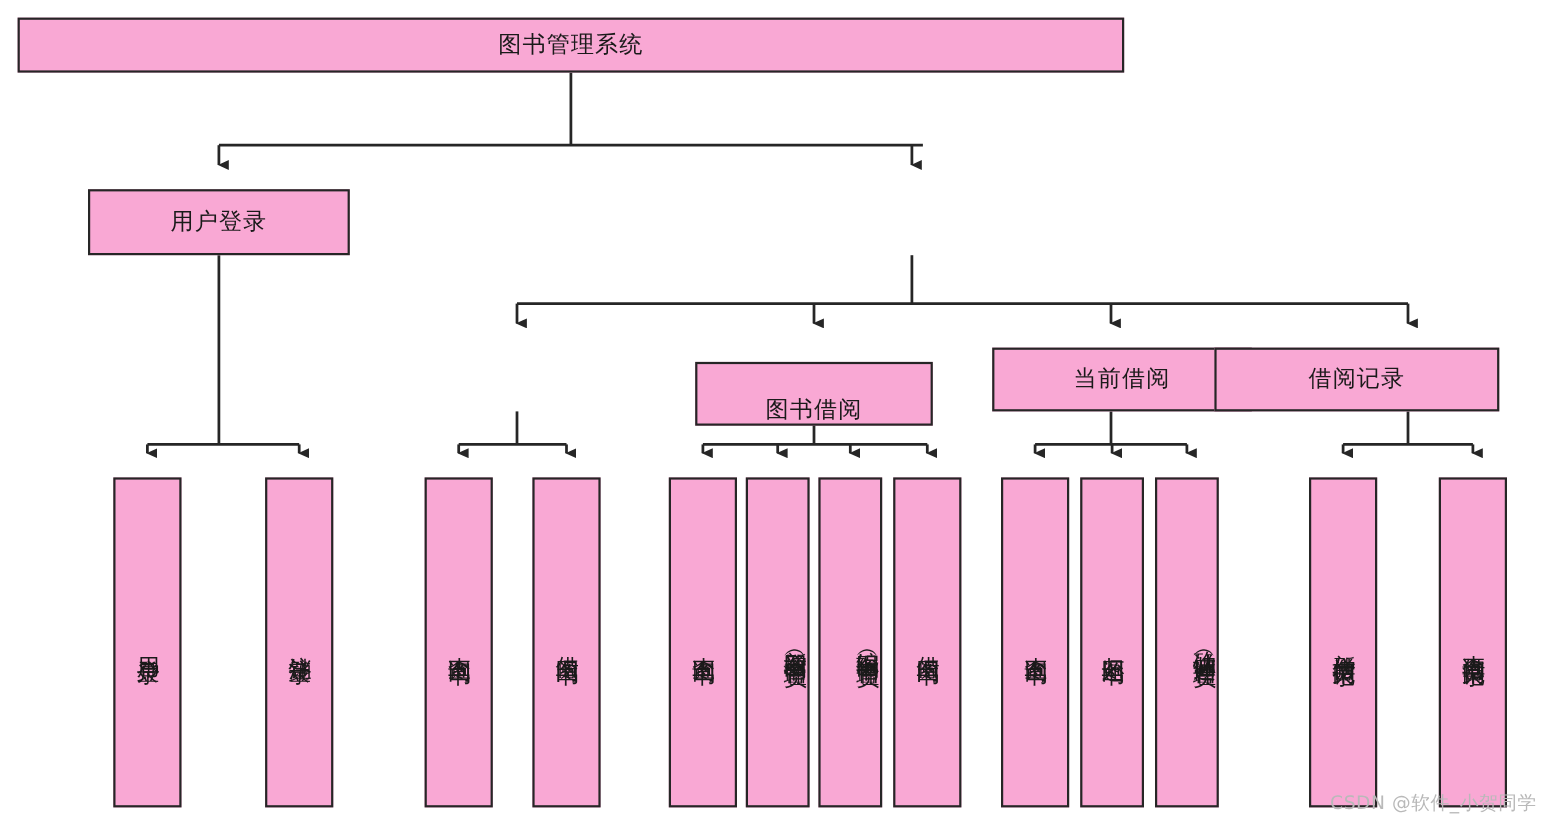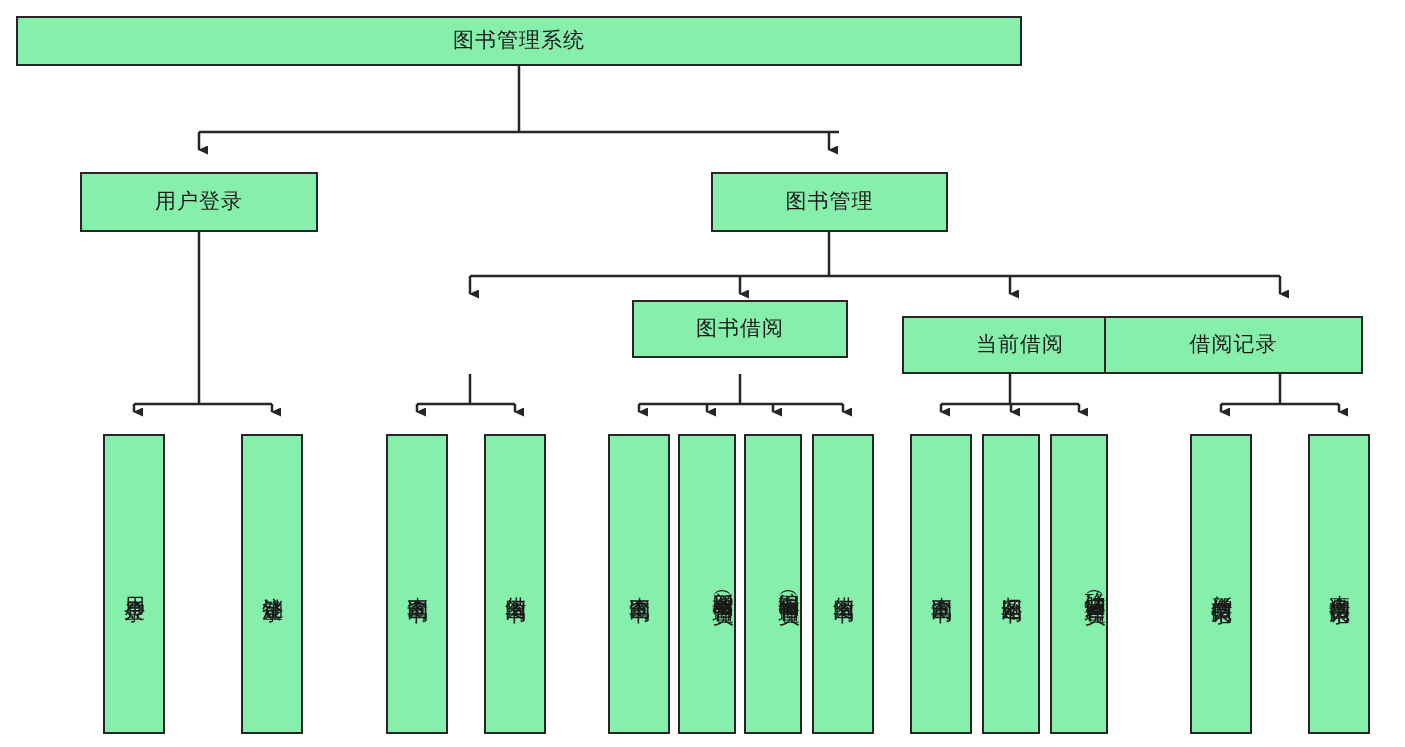--- a/index.html
+++ b/index.html
@@ -23,21 +23,21 @@
     left: 0;
     top: 0;
     width: 1405px;
     height: 747px;
     pointer-events: none;
   }
   .node {
     position: absolute;
     box-sizing: border-box;
     border: 2px solid #262626;
-    background: #86efac;
+    background: #f9a8d4;
     display: flex;
     align-items: center;
     justify-content: center;
     color: #1a1a1a;
   }
   .node.horiz {
     font-size: 21px;
     letter-spacing: 1px;
   }
   .node.vert {
@@ -122,25 +122,22 @@
     </g>
   </svg>
 
   <div class="node horiz" style="left:16px; top:16px; width:1006px; height:50px;">
     <span class="lbl">图书管理系统</span>
   </div>
 
   <div class="node horiz" style="left:80px; top:172px; width:238px; height:60px;">
     <span class="lbl">用户登录</span>
   </div>
-  <div class="node horiz" style="left:711px; top:172px; width:237px; height:60px;">
-    <span class="lbl">图书管理</span>
-  </div>
 
-  <div class="node horiz" style="left:632px; top:300px; width:216px; height:58px;">
+  <div class="node horiz" style="left:632px; top:329px; width:216px; height:58px;align-items:flex-end;">
     <span class="lbl">图书借阅</span>
   </div>
   <div class="node horiz" style="left:902px; top:316px; width:236px; height:58px;">
     <span class="lbl">当前借阅</span>
   </div>
   <div class="node horiz" style="left:1104px; top:316px; width:259px; height:58px;">
     <span class="lbl">借阅记录</span>
   </div>
 
   <div class="node vert" style="left:103px; top:434px; width:62px; height:300px; align-items:center;">
@@ -180,14 +177,15 @@
     <span class="lbl">确认归还（管理员）</span>
   </div>
 
   <div class="node vert" style="left:1190px; top:434px; width:62px; height:300px; align-items:center;">
     <span class="lbl">新增借阅记录</span>
   </div>
   <div class="node vert" style="left:1308px; top:434px; width:62px; height:300px; align-items:center;">
     <span class="lbl">查询借阅记录</span>
   </div>
 
+  <div class="watermark">CSDN @软件_小贺同学</div>
 
 </div>
 
 </body></html>

